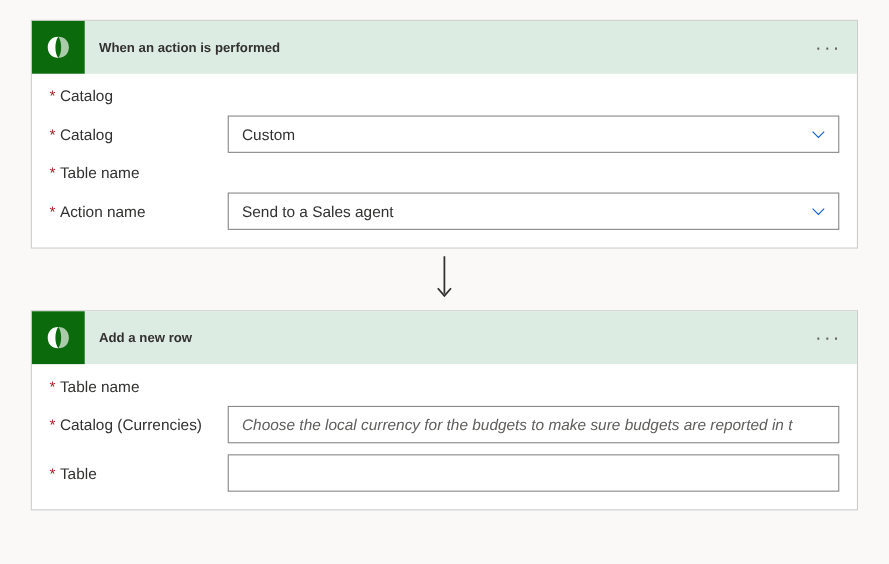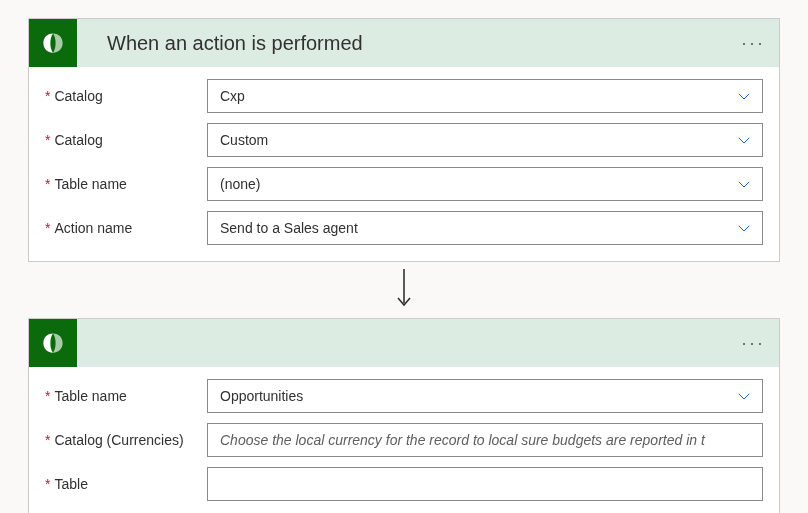--- a/index.html
+++ b/index.html
@@ -26,24 +26,24 @@
     width: 48px;
     height: 48px;
     background: #0b6a0b;
     display: flex;
     align-items: center;
     justify-content: center;
     flex-shrink: 0;
   }
   .card-icon-box svg { width: 28px; height: 28px; }
   .card-title {
-    font-size: 20px;
+    font-size: 12px;
     color: #323130;
-    padding-left: 30px;
-    font-weight: 400;
+    padding-left: 13px;
+    font-weight: 700;
   }
   .card-menu {
     position: absolute;
     right: 14px;
     top: 50%;
     transform: translateY(-50%);
     color: #605e5c;
     font-size: 18px;
     letter-spacing: 2px;
     cursor: pointer;
@@ -126,28 +126,20 @@
       <span>···</span>
     </div>
   </div>
   <div class="card-body">
 
     <div class="form-row">
       <div class="form-label-cell">
         <span class="req-asterisk">*</span>
         <span>Catalog</span>
       </div>
-      <div class="select-wrap">
-        <div class="select-box">Cxp</div>
-        <span class="chevron">
-          <svg viewBox="0 0 24 24">
-              <path d="M5 9 L12 16 L19 9" stroke="#0b5ed7" stroke-width="1.3" fill="none"></path>
-            </svg>
-        </span>
-      </div>
     </div>
 
     <div class="form-row">
       <div class="form-label-cell">
         <span class="req-asterisk">*</span>
         <span>Catalog</span>
       </div>
       <div class="select-wrap">
         <div class="select-box">Custom</div>
         <span class="chevron">
@@ -155,28 +147,20 @@
               <path d="M5 9 L12 16 L19 9" stroke="#0b5ed7" stroke-width="1.3" fill="none"></path>
             </svg>
         </span>
       </div>
     </div>
 
     <div class="form-row">
       <div class="form-label-cell">
         <span class="req-asterisk">*</span>
         <span>Table name</span>
-      </div>
-      <div class="select-wrap">
-        <div class="select-box">(none)</div>
-        <span class="chevron">
-          <svg viewBox="0 0 24 24">
-              <path d="M5 9 L12 16 L19 9" stroke="#0b5ed7" stroke-width="1.3" fill="none"></path>
-            </svg>
-        </span>
       </div>
     </div>
 
     <div class="form-row">
       <div class="form-label-cell">
         <span class="req-asterisk">*</span>
         <span>Action name</span>
       </div>
       <div class="select-wrap">
         <div class="select-box">Send to a Sales agent</div>
@@ -201,48 +185,41 @@
 </div>
 
 <div class="card">
   <div class="card-header">
     <div class="card-icon-box">
       <svg viewBox="0 0 32 32" fill="none">
         <path d="M16 5 C9 5 5 10 5 16 C5 22 9 27 16 27 C12 22 12 10 16 5 Z" fill="#ffffff"></path>
         <path d="M16 5 C23 5 27 10 27 16 C27 22 23 27 16 27 C20 22 20 10 16 5 Z" fill="#ffffff" fill-opacity="0.65"></path>
       </svg>
     </div>
+    <div class="card-title">Add a new row</div>
     <div class="card-menu">
       <span>···</span>
     </div>
   </div>
   <div class="card-body">
 
     <div class="form-row">
       <div class="form-label-cell">
         <span class="req-asterisk">*</span>
         <span>Table name</span>
       </div>
-      <div class="select-wrap">
-        <div class="select-box">Opportunities</div>
-        <span class="chevron">
-          <svg viewBox="0 0 24 24">
-              <path d="M5 9 L12 16 L19 9" stroke="#0b5ed7" stroke-width="1.3" fill="none"></path>
-            </svg>
-        </span>
-      </div>
     </div>
 
     <div class="form-row">
       <div class="form-label-cell">
         <span class="req-asterisk">*</span>
         <span>Catalog (Currencies)</span>
       </div>
       <div class="select-wrap">
-        <div class="select-box italic-ph">Choose the local currency for the record to local sure budgets are reported in t</div>
+        <div class="select-box italic-ph">Choose the local currency for the budgets to make sure budgets are reported in t</div>
       </div>
     </div>
 
     <div class="form-row cutoff-row" style="margin-bottom:0;">
       <div class="form-label-cell">
         <span class="req-asterisk">*</span>
         <span>Table</span>
       </div>
       <div class="select-wrap">
         <div class="select-box italic-ph"></div>

